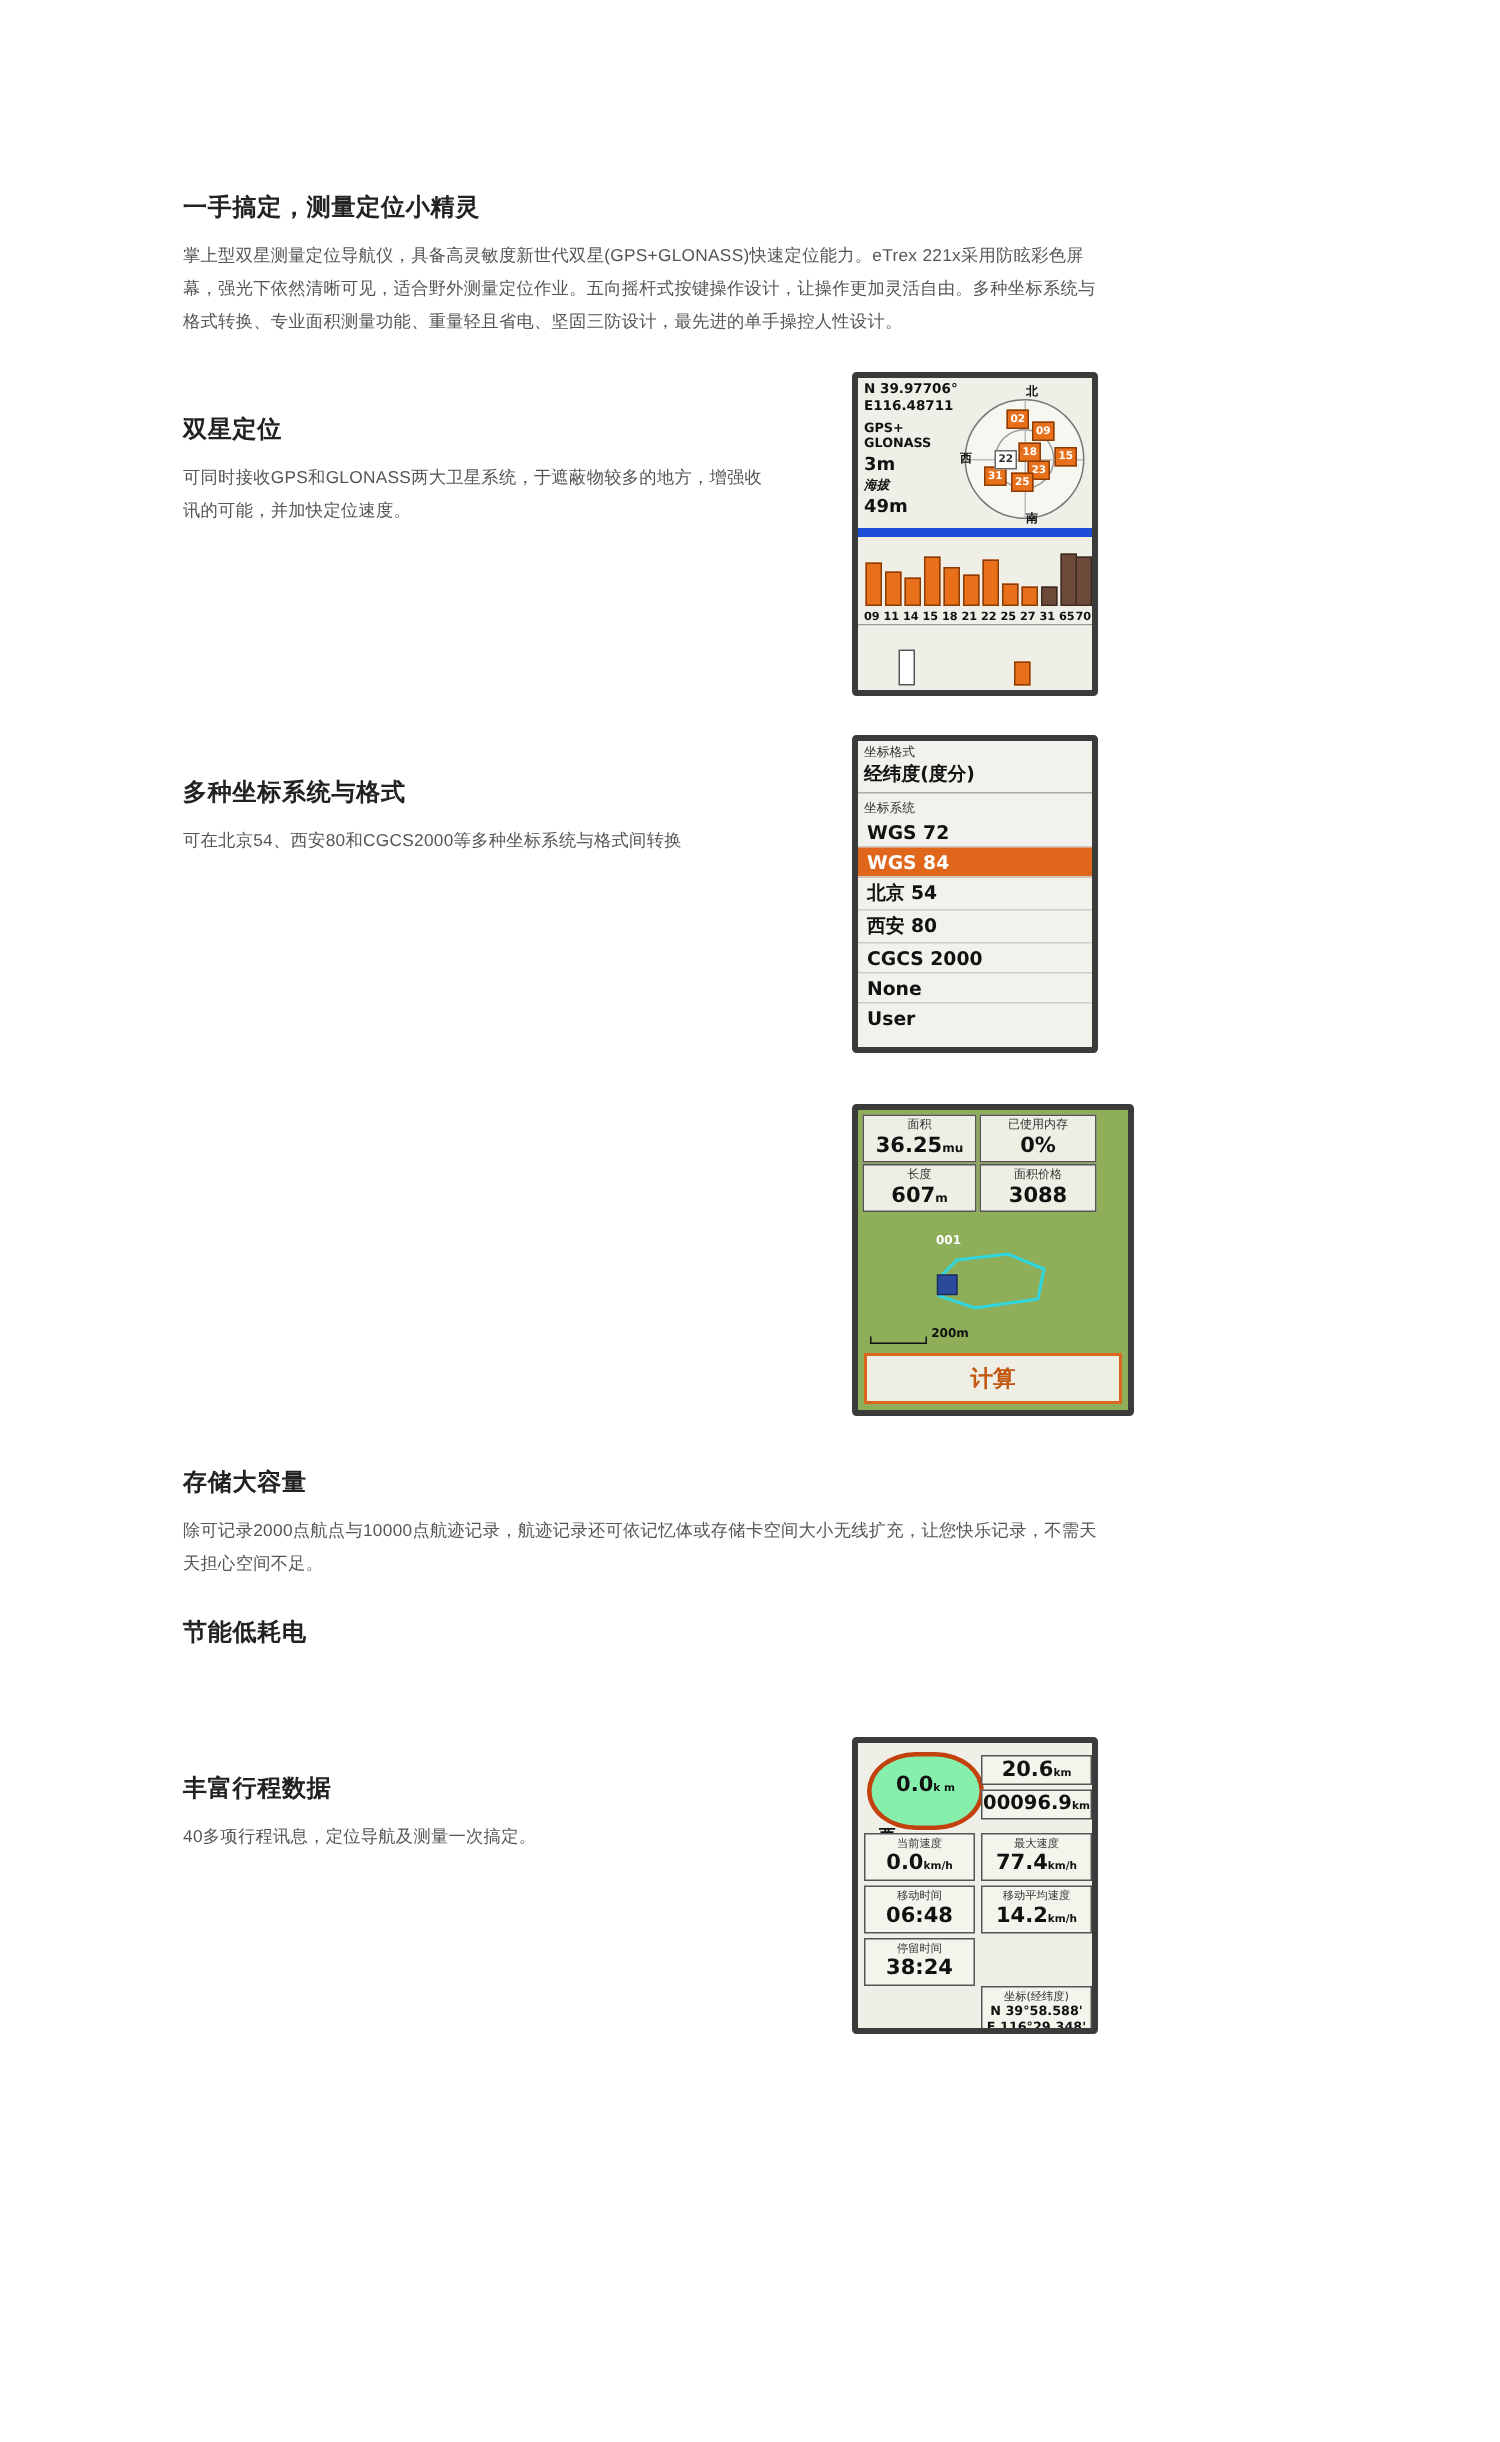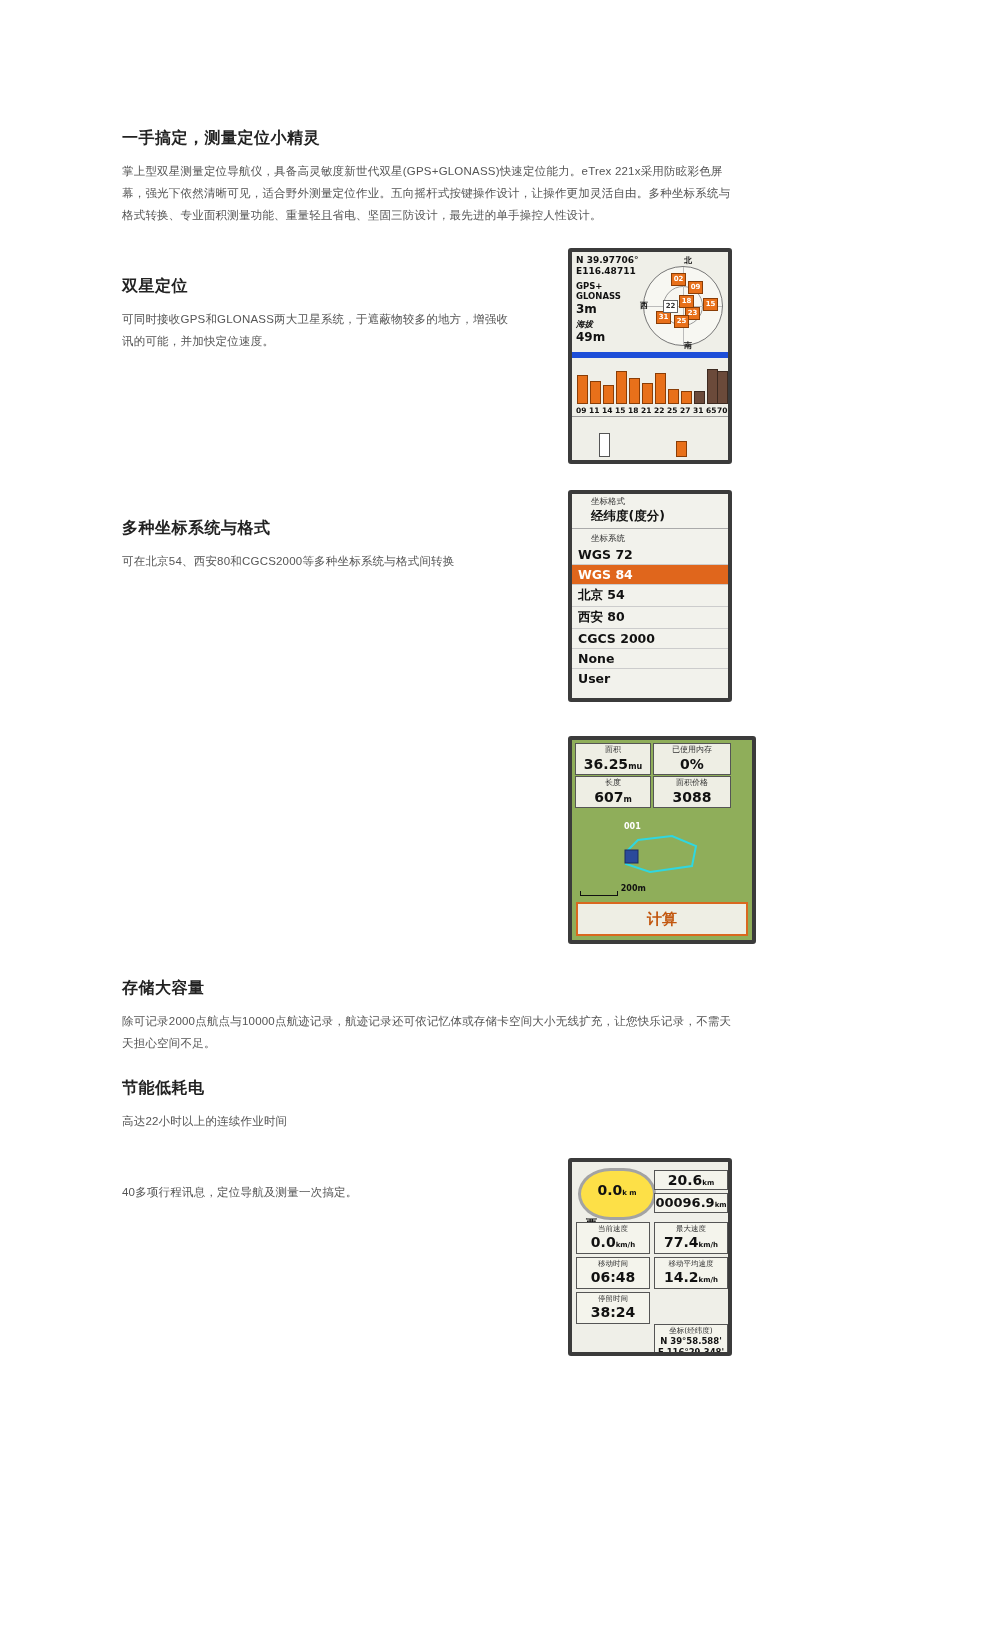--- a/index.html
+++ b/index.html
@@ -44,42 +44,42 @@
   .dir{position:absolute;font-size:8px;font-weight:bold;color:#111;}
   .bars{position:relative;height:58px;border-bottom:1px solid #999;background:#efefe8;}
   .bar{position:absolute;bottom:12px;width:9px;background:#e8701a;border:1px solid #8a3d06;}
   .bar.dk{background:#6b4a3a;border-color:#3d2a20;}
   .bar.ho{background:#fff;border-color:#555;}
   .bnum{position:absolute;bottom:1px;font-size:7.5px;color:#111;font-weight:bold;}
   .bars2{position:relative;height:52px;background:#efefe8;}
 
   
   .coordscr{width:164px;height:212px;background:#f2f2ec;position:relative;}
-  .cg{padding:2px 4px 1px 19px;}
+  .cg{padding:2px 4px 1px 4px;}
   .cg .h{font-size:8.5px;color:#333;}
   .cg .v{font-size:12.5px;font-weight:bold;color:#111;}
   .cline{height:1px;background:#aaa;margin:2px 0;}
   .row{font-size:12.5px;font-weight:bold;color:#111;padding:2px 6px;border-bottom:1px solid #ccc;}
   .row.sel{background:#e0661c;color:#fff;}
 
   
   .areascr{width:188px;height:208px;background:#8fae5a;position:relative;}
   .acell{position:absolute;background:#eeeee4;border:1px solid #555;text-align:center;}
   .acell .t{font-size:8px;color:#333;line-height:12px;}
   .acell .v{font-size:14px;font-weight:bold;color:#111;line-height:16px;}
   .acell .v small{font-size:8px;font-weight:bold;}
   .scalebar{position:absolute;left:8px;bottom:42px;font-size:8px;color:#111;font-weight:bold;}
   .calcbtn{position:absolute;left:4px;right:4px;bottom:4px;height:30px;background:#eeeee4;
            border:2px solid #d9681f;display:flex;align-items:center;justify-content:center;
            font-size:15px;font-weight:bold;color:#c2570f;}
 
   
   .tripscr{width:164px;height:198px;background:#efefe8;position:relative;padding:3px;box-sizing:border-box;}
   .gauge{position:absolute;left:6px;top:6px;width:72px;height:46px;border-radius:50%/60%;
-         border:3px solid #a3a3a3;background:#fde047;}
+         border:3px solid #c2410c;background:#86efac;}
   .gauge .spd{position:absolute;left:0;right:0;top:11px;text-align:center;font-size:14px;font-weight:bold;color:#111;}
   .gauge .u{font-size:7px;font-weight:bold;}
   .tcell{position:absolute;background:#f4f4ec;border:1px solid #555;text-align:center;box-sizing:border-box;}
   .tcell .t{font-size:7.5px;color:#333;line-height:11px;}
   .tcell .v{font-size:14px;font-weight:bold;color:#111;line-height:16px;}
   .tcell .v small{font-size:7px;}
   .tcell .c{font-size:8.5px;font-weight:bold;color:#111;line-height:11px;}
   .west{position:absolute;left:14px;top:54px;font-size:11px;font-weight:bold;color:#111;}
 </style>
 </head>
@@ -230,24 +230,24 @@
     </div>
   </div>
 
   <div class="block" style="top:978px;width:615px;">
     <h2 class="sec-title">存储大容量</h2>
     <p class="sec-body">除可记录2000点航点与10000点航迹记录，航迹记录还可依记忆体或存储卡空间大小无线扩充，让您快乐记录，不需天天担心空间不足。</p>
   </div>
 
   <div class="block" style="top:1078px;width:615px;">
     <h2 class="sec-title">节能低耗电</h2>
-    <p class="sec-body">高达22小时以上的连续作业时间</p>
   </div>
 
   <div class="block" style="top:1182px;width:430px;">
+    <h2 class="sec-title">丰富行程数据</h2>
     <p class="sec-body">40多项行程讯息，定位导航及测量一次搞定。</p>
   </div>
 
   <div class="shot" style="left:568px;top:1158px;">
     <div class="dev tripscr">
       <div class="gauge">
         <div class="spd">
           <span>0.0</span><span class="u">k m</span>
         </div>
       </div>

